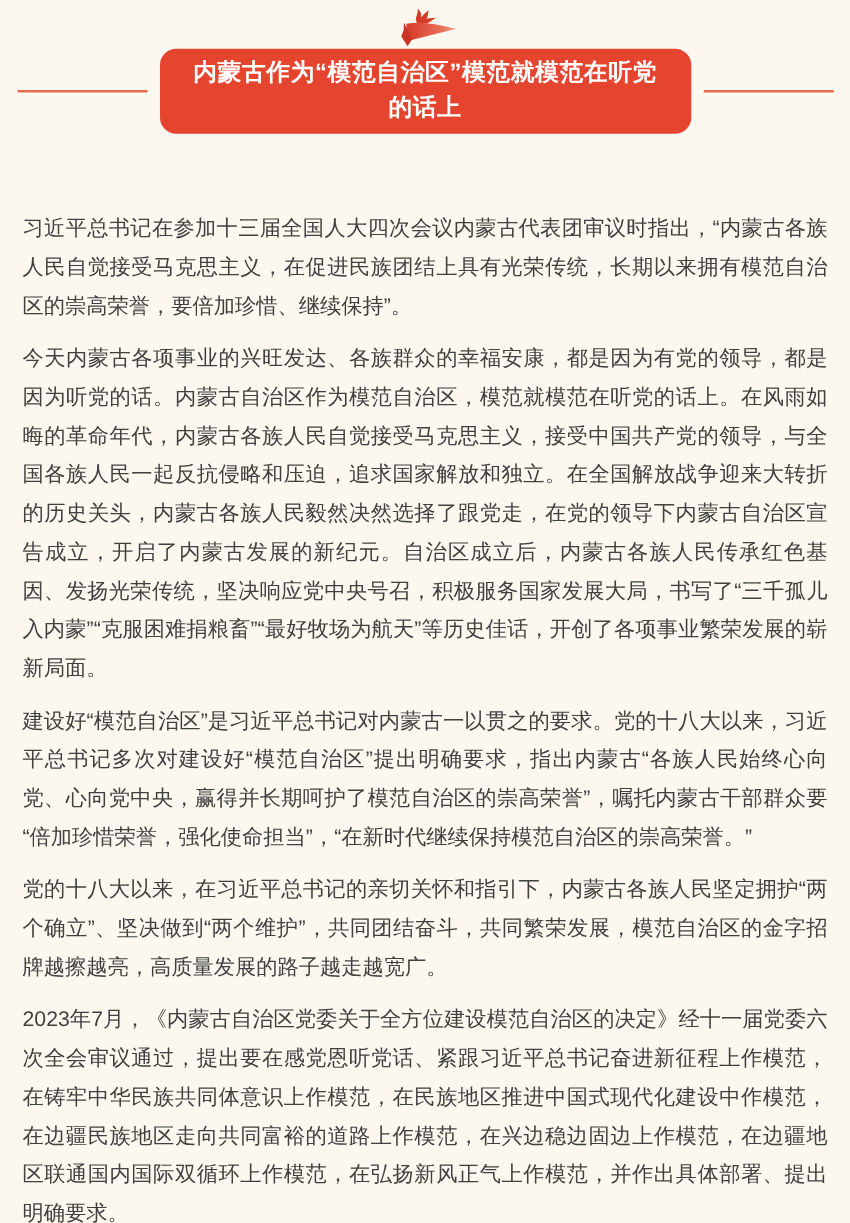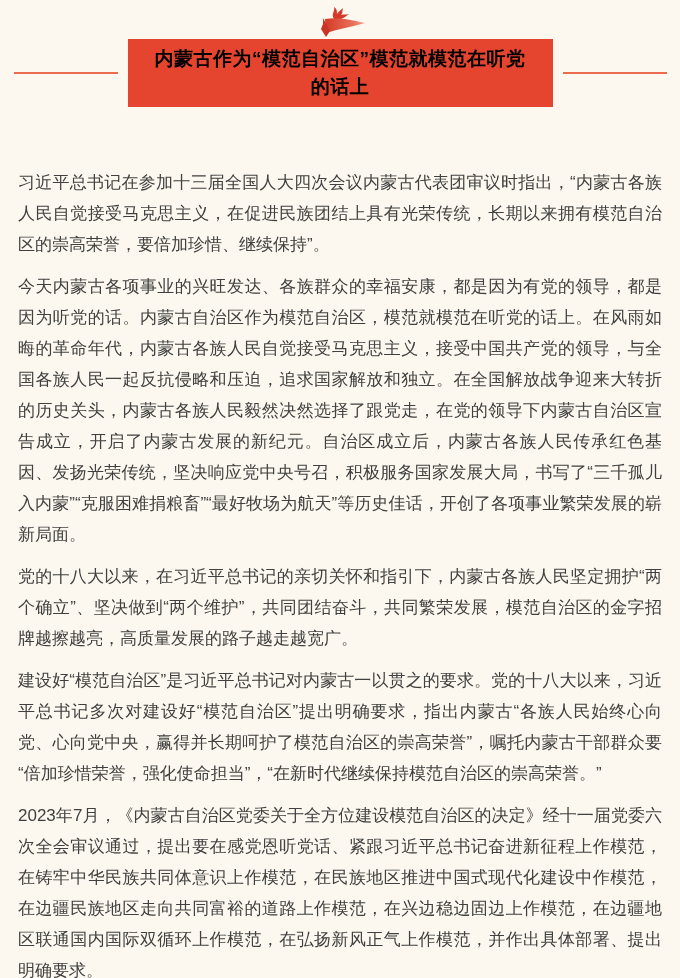--- a/index.html
+++ b/index.html
@@ -32,27 +32,28 @@
     background: #EC6B4F;
     flex: 0 0 auto;
   }
   .side-line.left  { margin-right: 10px; }
   .side-line.right { margin-left: 10px; }
   .banner {
     width: 425px;
     min-height: 59px;
     box-sizing: border-box;
     background: #E5452F;
-    color: #000000;
+    color: #ffffff;
     display: flex;
     flex-direction: column;
     align-items: center;
     justify-content: center;
     text-align: center;
     padding: 6px 12px;
+    border-radius: 13px;
   }
   .banner .t-line {
     font-size: 19px;
     font-weight: bold;
     line-height: 28px;
     letter-spacing: 0.5px;
     white-space: nowrap;
   }
   .article {
     padding: 0 18px;
@@ -93,18 +94,18 @@
     <div class="banner">
       <div class="t-line">内蒙古作为“模范自治区”模范就模范在听党</div>
       <div class="t-line">的话上</div>
     </div>
     <div class="side-line right"></div>
   </div>
 
   <div class="article">
     <p>习近平总书记在参加十三届全国人大四次会议内蒙古代表团审议时指出，“内蒙古各族人民自觉接受马克思主义，在促进民族团结上具有光荣传统，长期以来拥有模范自治区的崇高荣誉，要倍加珍惜、继续保持”。</p>
     <p>今天内蒙古各项事业的兴旺发达、各族群众的幸福安康，都是因为有党的领导，都是因为听党的话。内蒙古自治区作为模范自治区，模范就模范在听党的话上。在风雨如晦的革命年代，内蒙古各族人民自觉接受马克思主义，接受中国共产党的领导，与全国各族人民一起反抗侵略和压迫，追求国家解放和独立。在全国解放战争迎来大转折的历史关头，内蒙古各族人民毅然决然选择了跟党走，在党的领导下内蒙古自治区宣告成立，开启了内蒙古发展的新纪元。自治区成立后，内蒙古各族人民传承红色基因、发扬光荣传统，坚决响应党中央号召，积极服务国家发展大局，书写了“三千孤儿入内蒙”“克服困难捐粮畜”“最好牧场为航天”等历史佳话，开创了各项事业繁荣发展的崭新局面。</p>
+    <p>建设好“模范自治区”是习近平总书记对内蒙古一以贯之的要求。党的十八大以来，习近平总书记多次对建设好“模范自治区”提出明确要求，指出内蒙古“各族人民始终心向党、心向党中央，赢得并长期呵护了模范自治区的崇高荣誉”，嘱托内蒙古干部群众要“倍加珍惜荣誉，强化使命担当”，“在新时代继续保持模范自治区的崇高荣誉。”</p>
     <p>党的十八大以来，在习近平总书记的亲切关怀和指引下，内蒙古各族人民坚定拥护“两个确立”、坚决做到“两个维护”，共同团结奋斗，共同繁荣发展，模范自治区的金字招牌越擦越亮，高质量发展的路子越走越宽广。</p>
-    <p>建设好“模范自治区”是习近平总书记对内蒙古一以贯之的要求。党的十八大以来，习近平总书记多次对建设好“模范自治区”提出明确要求，指出内蒙古“各族人民始终心向党、心向党中央，赢得并长期呵护了模范自治区的崇高荣誉”，嘱托内蒙古干部群众要“倍加珍惜荣誉，强化使命担当”，“在新时代继续保持模范自治区的崇高荣誉。”</p>
     <p>2023年7月，《内蒙古自治区党委关于全方位建设模范自治区的决定》经十一届党委六次全会审议通过，提出要在感党恩听党话、紧跟习近平总书记奋进新征程上作模范，在铸牢中华民族共同体意识上作模范，在民族地区推进中国式现代化建设中作模范，在边疆民族地区走向共同富裕的道路上作模范，在兴边稳边固边上作模范，在边疆地区联通国内国际双循环上作模范，在弘扬新风正气上作模范，并作出具体部署、提出明确要求。</p>
   </div>
 
 </div>
 
 </body></html>

